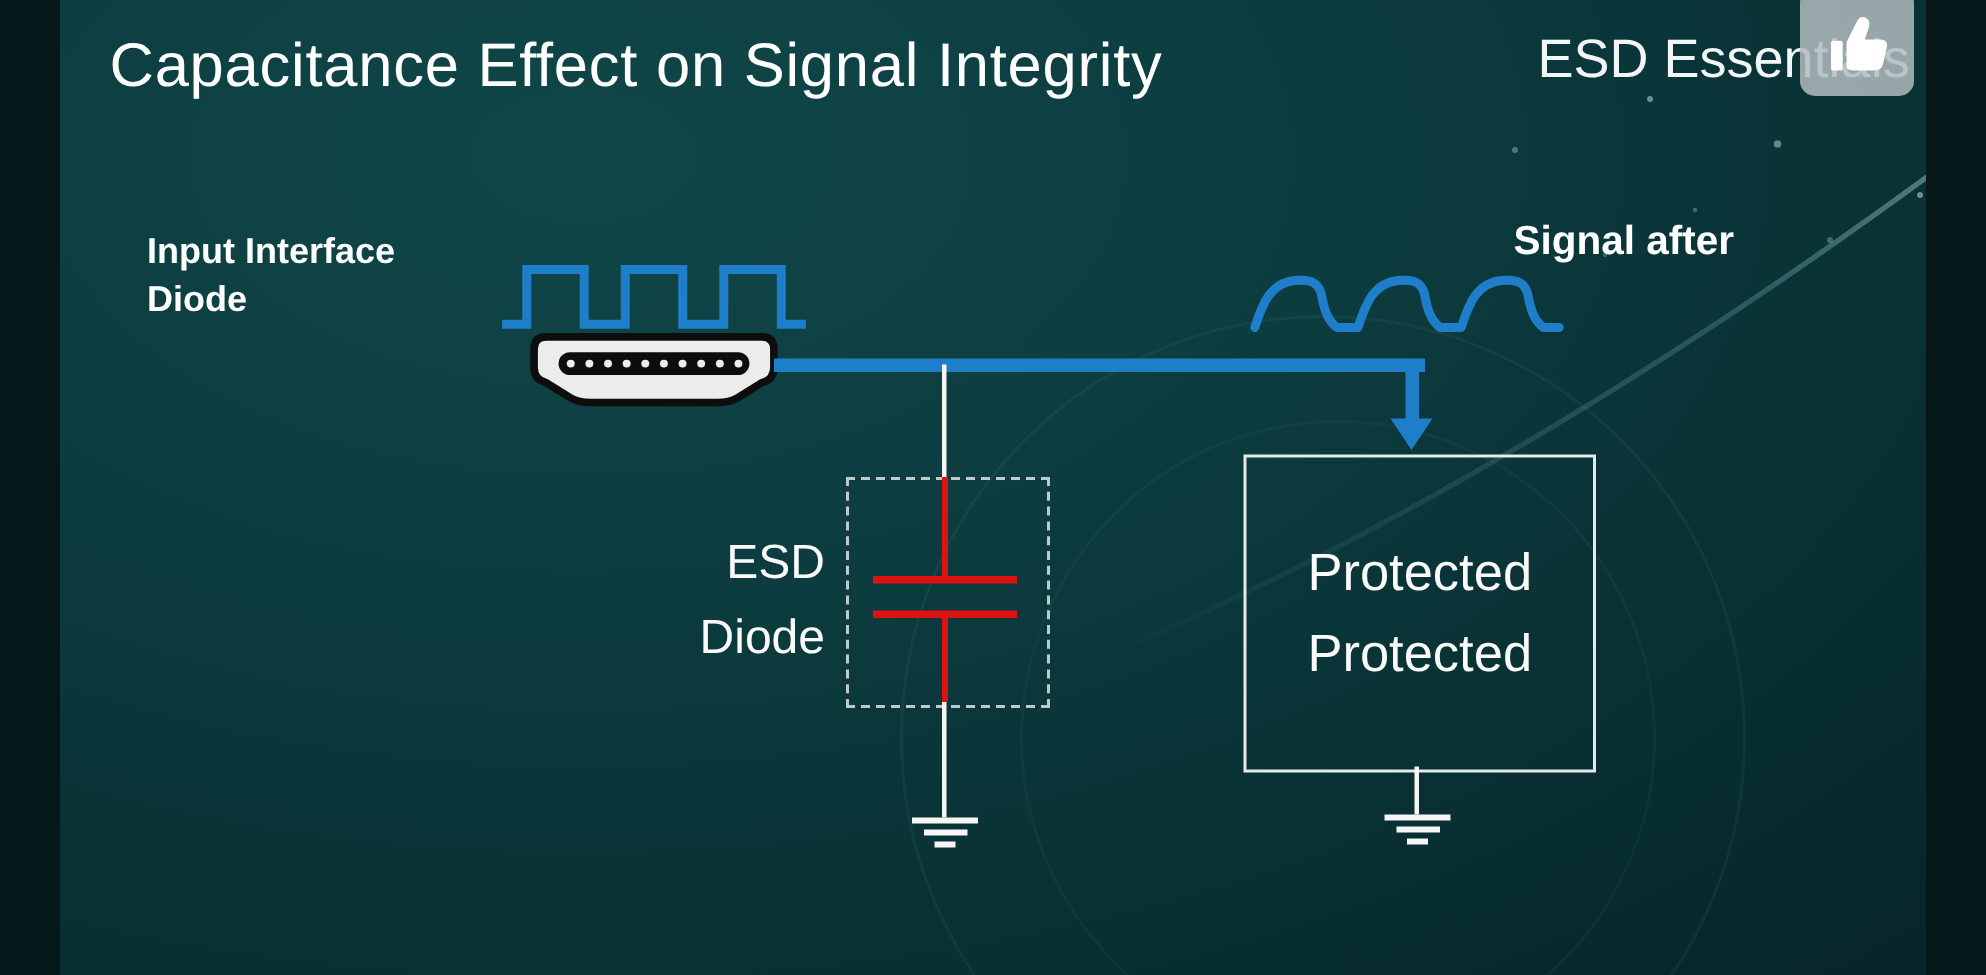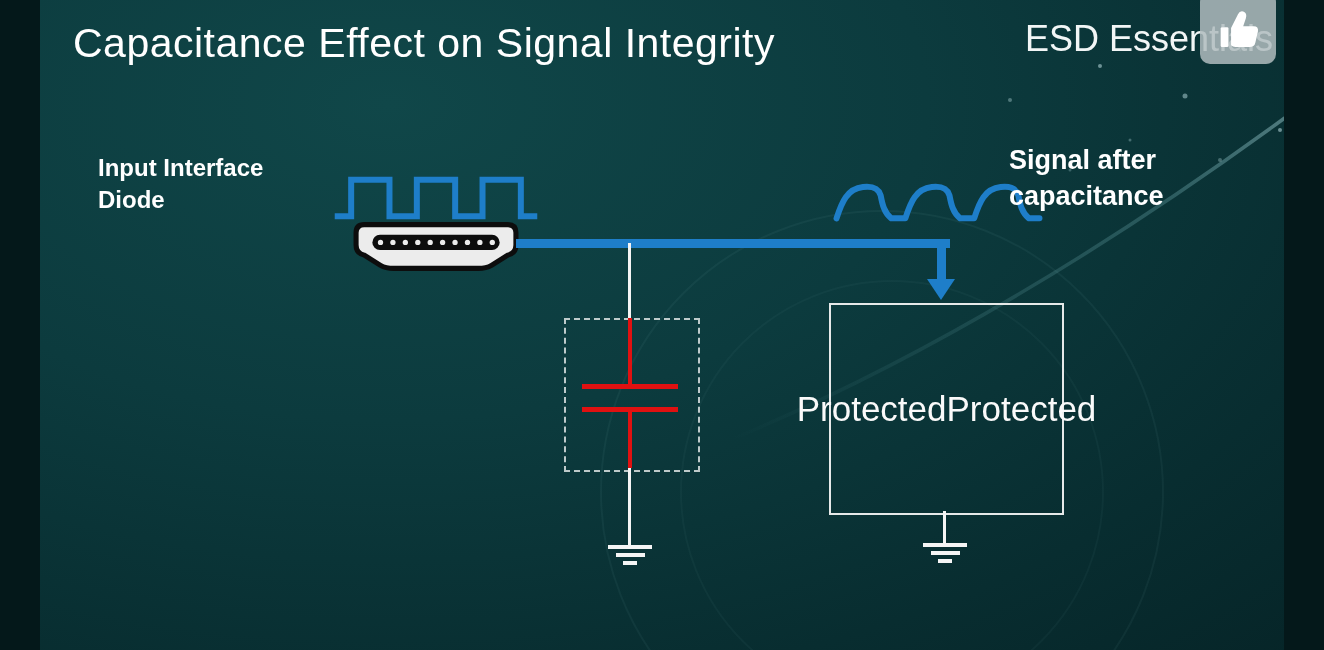--- a/index.html
+++ b/index.html
@@ -51,21 +51,21 @@
   .cap-lead-top{top:318px;height:69px;}
   .cap-lead-bottom{top:411px;height:57px;}
   .cap-plate{position:absolute;left:542px;width:96px;height:5px;background:var(--capacitor-red,#e01111);}
   .cap-plate-1{top:384px;}
   .cap-plate-2{top:407px;}
 
   .esd-label{position:absolute;left:370px;top:350px;width:140px;text-align:right;
     font-size:32px;font-weight:400;line-height:1.56;color:#fafafa;}
 
   .protected-box{position:absolute;left:789px;top:303px;width:231px;height:208px;
-    border:2px solid #e6e9e9;display:flex;flex-direction:row;align-items:center;justify-content:center;
+    border:2px solid #e6e9e9;display:flex;flex-direction:column;align-items:center;justify-content:center;
     font-size:35px;line-height:1.55;color:#fafafa;}
 
   .gnd-bar{position:absolute;height:4px;background:var(--line-white,#f5f5f5);}
   .g1a{left:568px;top:545px;width:44px;}
   .g1b{left:576px;top:553px;width:29px;}
   .g1c{left:583px;top:561px;width:14px;}
   .g2a{left:883px;top:543px;width:44px;}
   .g2b{left:891px;top:551px;width:29px;}
   .g2c{left:898px;top:559px;width:14px;}
 
@@ -154,31 +154,34 @@
   <div class="trace-h"></div>
   <div class="arrow-stem"></div>
   <div class="arrow-head"></div>
 
   <svg class="wave wave-distorted" viewBox="0 0 119 50" preserveAspectRatio="none">
     <path d="M2,46 C5,28 8,14 17,12 C24,10.5 26,15 27,21 C28,31 29,40 33,46 L41,46 C44,28 47,14 56,12 C63,10.5 65,15 66,21 C67,31 68,40 72,46 L80,46 C83,28 86,14 95,12 C102,10.5 104,15 105,21 C106,31 107,40 111,46 L117,46"></path>
   </svg>
 
   <div class="output-label">
     <div>Signal after</div>
-    <div>capacitance</div>
   </div>
 
   <div class="vline vline-top"></div>
   <div class="dashed-box"></div>
   <div class="cap-lead cap-lead-top"></div>
   <div class="cap-plate cap-plate-1"></div>
   <div class="cap-plate cap-plate-2"></div>
   <div class="cap-lead cap-lead-bottom"></div>
   <div class="vline vline-bottom"></div>
 
+  <div class="esd-label">
+    <div>ESD</div>
+    <div>Diode</div>
+  </div>
 
   <div class="gnd-bar g1a"></div>
   <div class="gnd-bar g1b"></div>
   <div class="gnd-bar g1c"></div>
 
   <div class="protected-box">
     <div>Protected</div>
     <div>Protected</div>
   </div>
   <div class="vline vline-box-gnd"></div>

